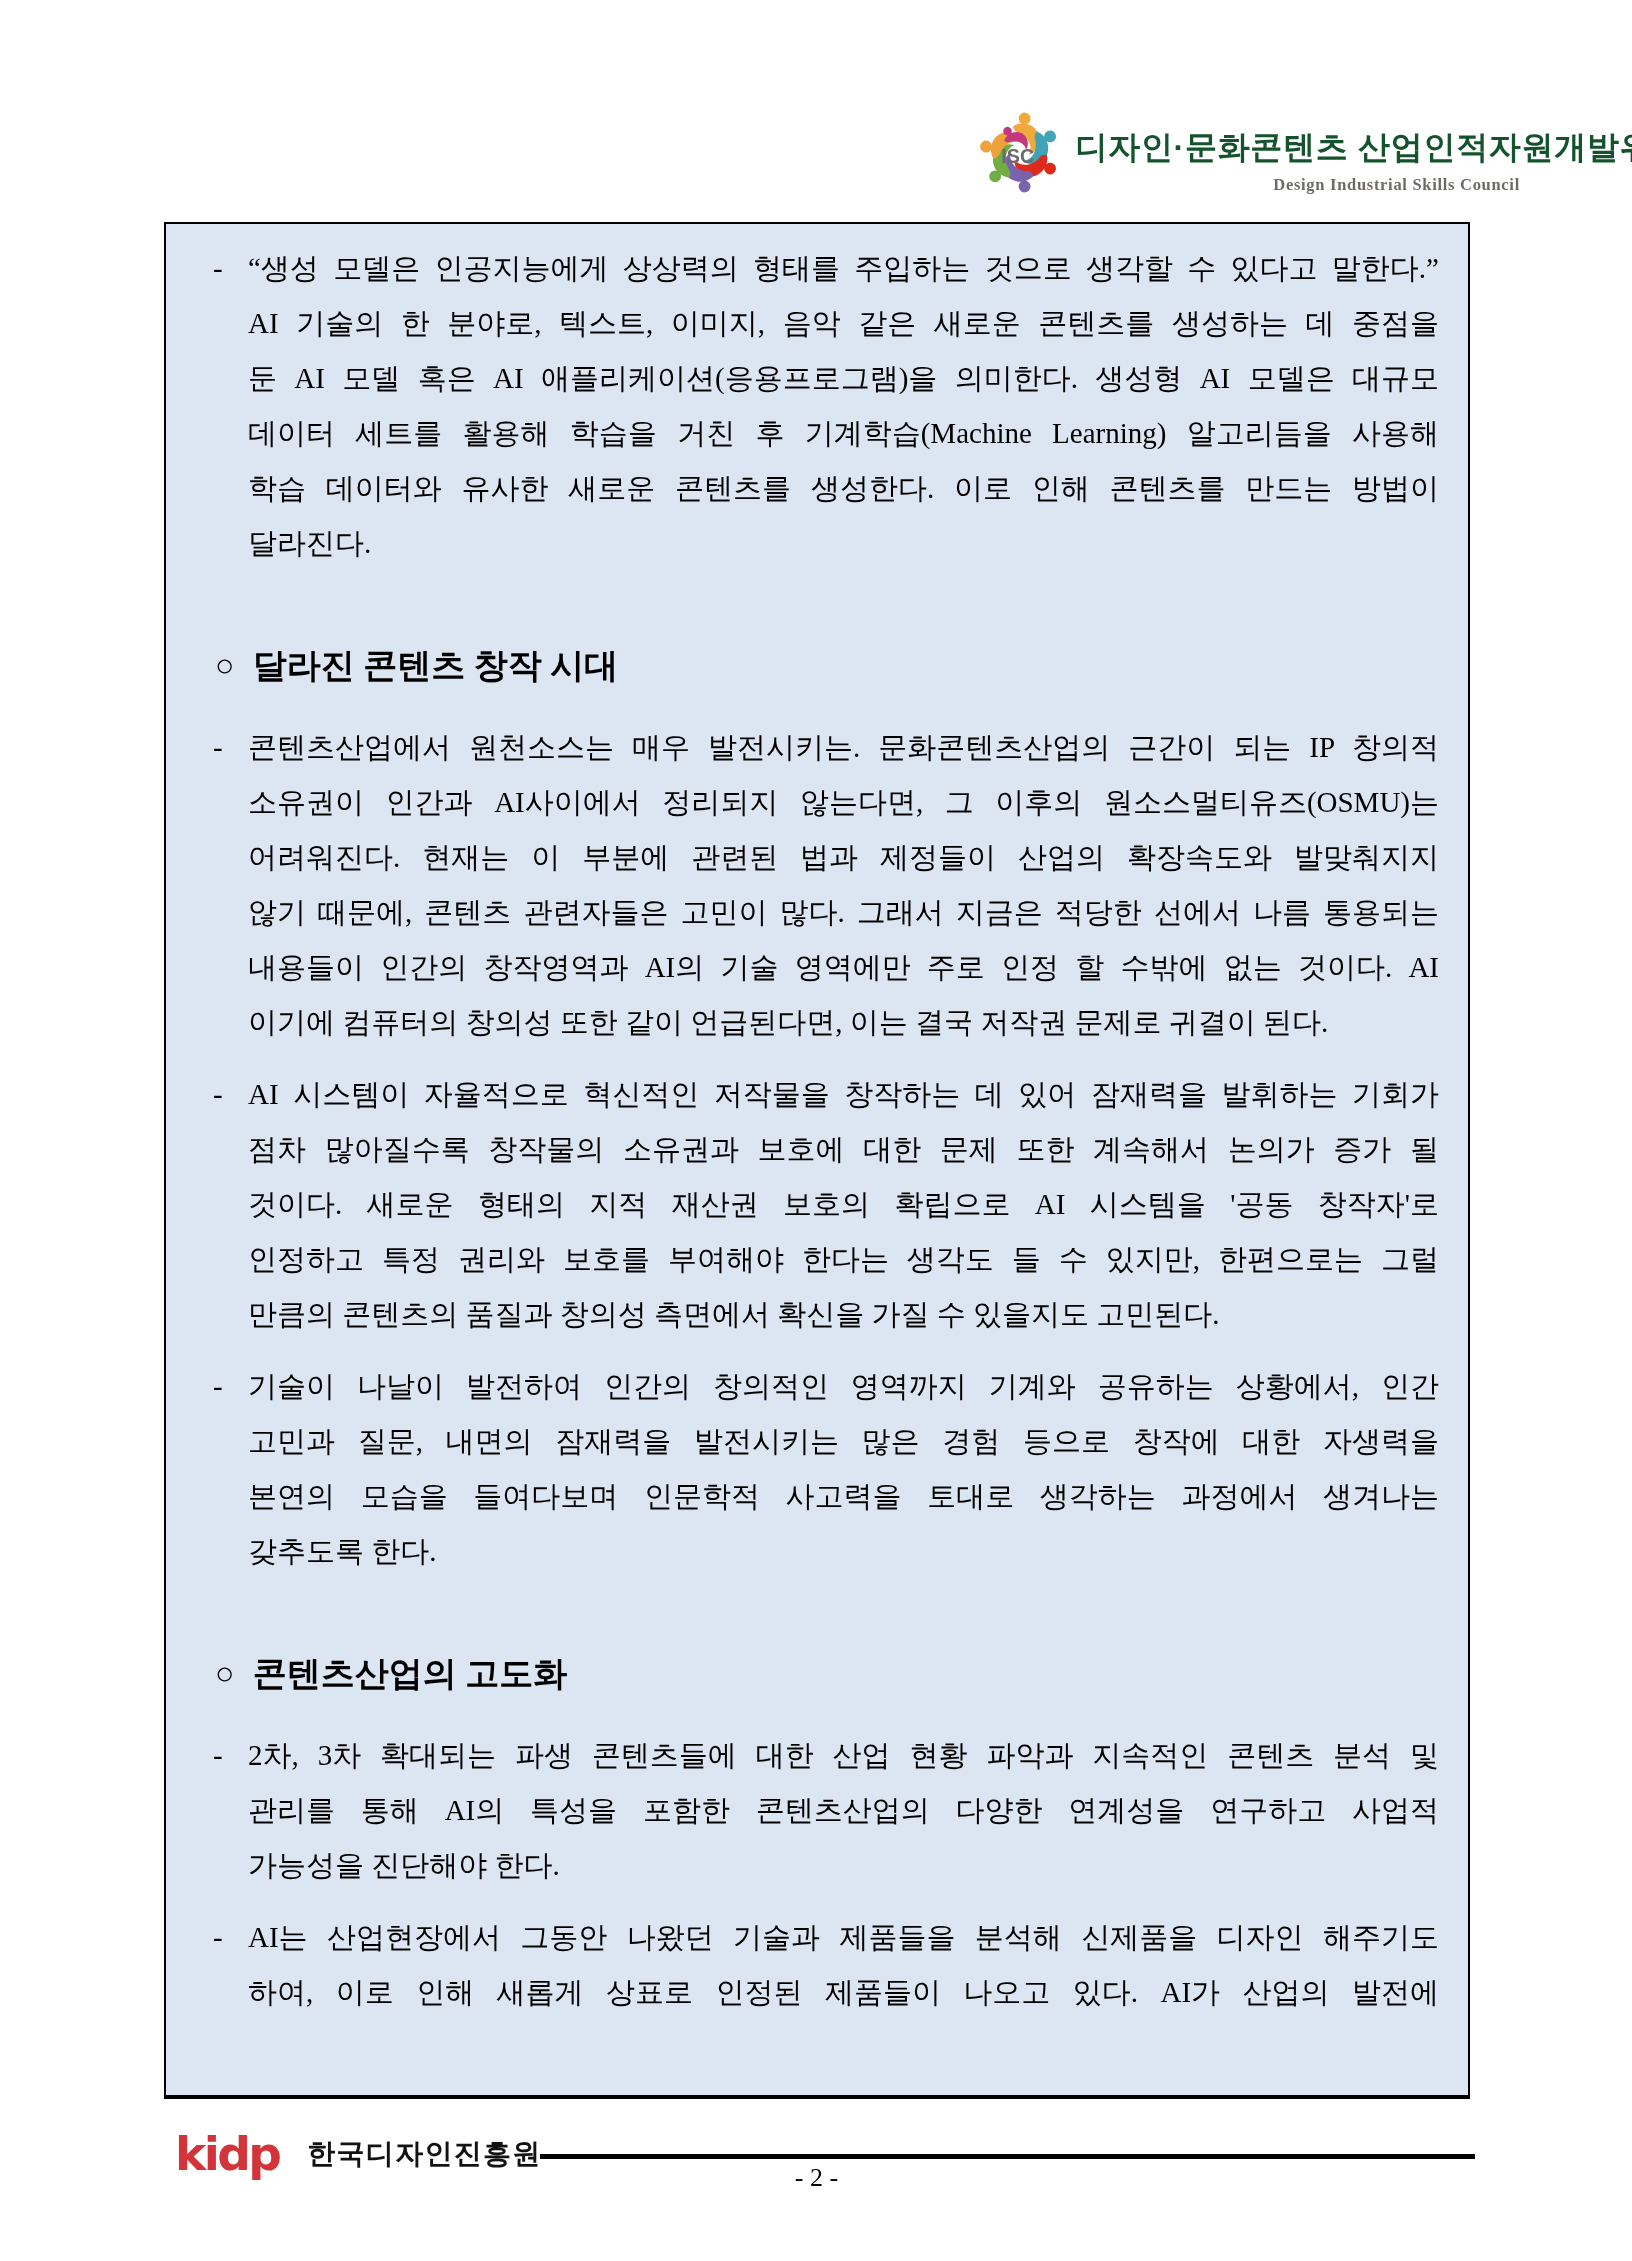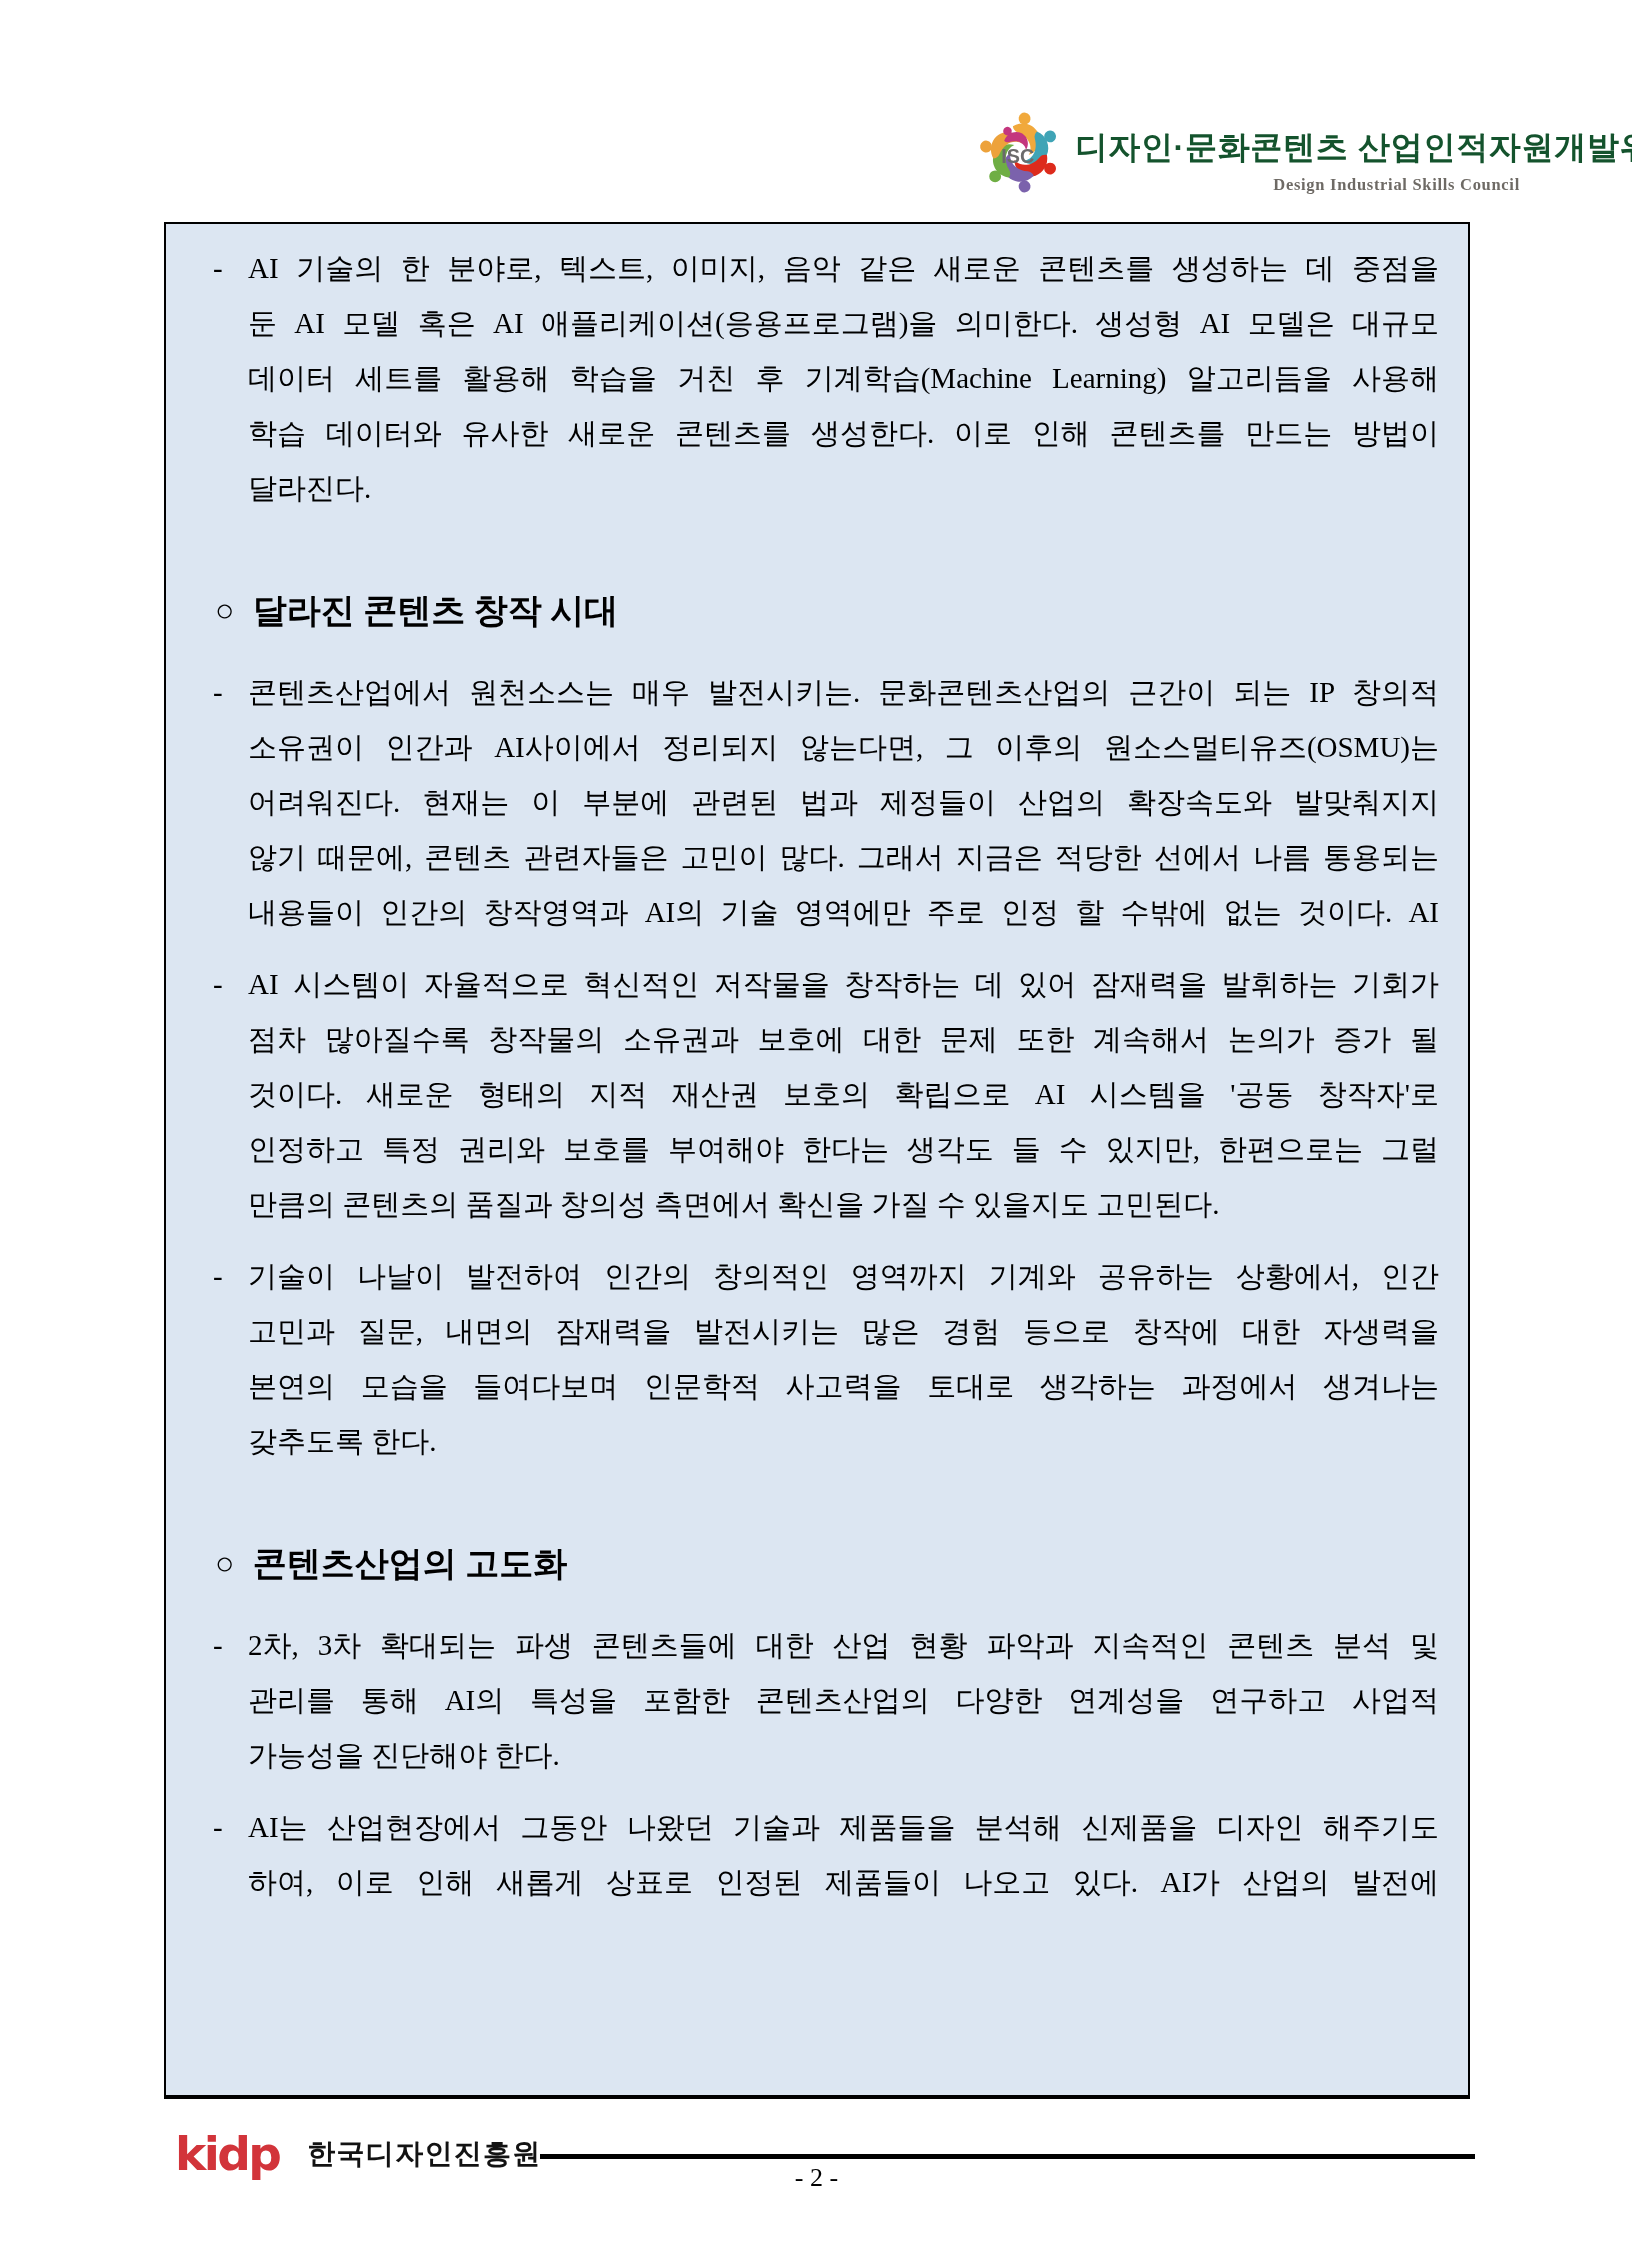--- a/index.html
+++ b/index.html
@@ -71,34 +71,36 @@
   <div class="header-text">
     <div class="org-title">디자인·문화콘텐츠 산업인적자원개발위원회</div>
     <div class="org-subtitle">Design Industrial Skills Council</div>
   </div>
 </div>
 
 <div class="content-box">
   <div>
       <div class="para">
         <span class="dash">-</span>
+        <div class="line">“생성 모델은 인공지능에게 상상력의 형태를 주입하는 것으로 생각할 수 있다고 말한다.”</div>
         <div class="line">AI 기술의 한 분야로, 텍스트, 이미지, 음악 같은 새로운 콘텐츠를 생성하는 데 중점을</div>
         <div class="line">둔 AI 모델 혹은 AI 애플리케이션(응용프로그램)을 의미한다. 생성형 AI 모델은 대규모</div>
         <div class="line">데이터 세트를 활용해 학습을 거친 후 기계학습(Machine Learning) 알고리듬을 사용해</div>
         <div class="line">학습 데이터와 유사한 새로운 콘텐츠를 생성한다. 이로 인해 콘텐츠를 만드는 방법이</div>
         <div class="line last">달라진다.</div>
       </div>
       <div class="heading"><span class="h-marker">○</span><span>달라진 콘텐츠 창작 시대</span></div>
       <div class="para">
         <span class="dash">-</span>
         <div class="line">콘텐츠산업에서 원천소스는 매우 발전시키는. 문화콘텐츠산업의 근간이 되는 IP 창의적</div>
         <div class="line">소유권이 인간과 AI사이에서 정리되지 않는다면, 그 이후의 원소스멀티유즈(OSMU)는</div>
         <div class="line">어려워진다. 현재는 이 부분에 관련된 법과 제정들이 산업의 확장속도와 발맞춰지지</div>
         <div class="line">않기 때문에, 콘텐츠 관련자들은 고민이 많다. 그래서 지금은 적당한 선에서 나름 통용되는</div>
         <div class="line">내용들이 인간의 창작영역과 AI의 기술 영역에만 주로 인정 할 수밖에 없는 것이다. AI</div>
+        <div class="line last">이기에 컴퓨터의 창의성 또한 같이 언급된다면, 이는 결국 저작권 문제로 귀결이 된다.</div>
       </div>
       <div class="para">
         <span class="dash">-</span>
         <div class="line">AI 시스템이 자율적으로 혁신적인 저작물을 창작하는 데 있어 잠재력을 발휘하는 기회가</div>
         <div class="line">점차 많아질수록 창작물의 소유권과 보호에 대한 문제 또한 계속해서 논의가 증가 될</div>
         <div class="line">것이다. 새로운 형태의 지적 재산권 보호의 확립으로 AI 시스템을 '공동 창작자'로</div>
         <div class="line">인정하고 특정 권리와 보호를 부여해야 한다는 생각도 들 수 있지만, 한편으로는 그럴</div>
         <div class="line last">만큼의 콘텐츠의 품질과 창의성 측면에서 확신을 가질 수 있을지도 고민된다.</div>
       </div>
       <div class="para">

